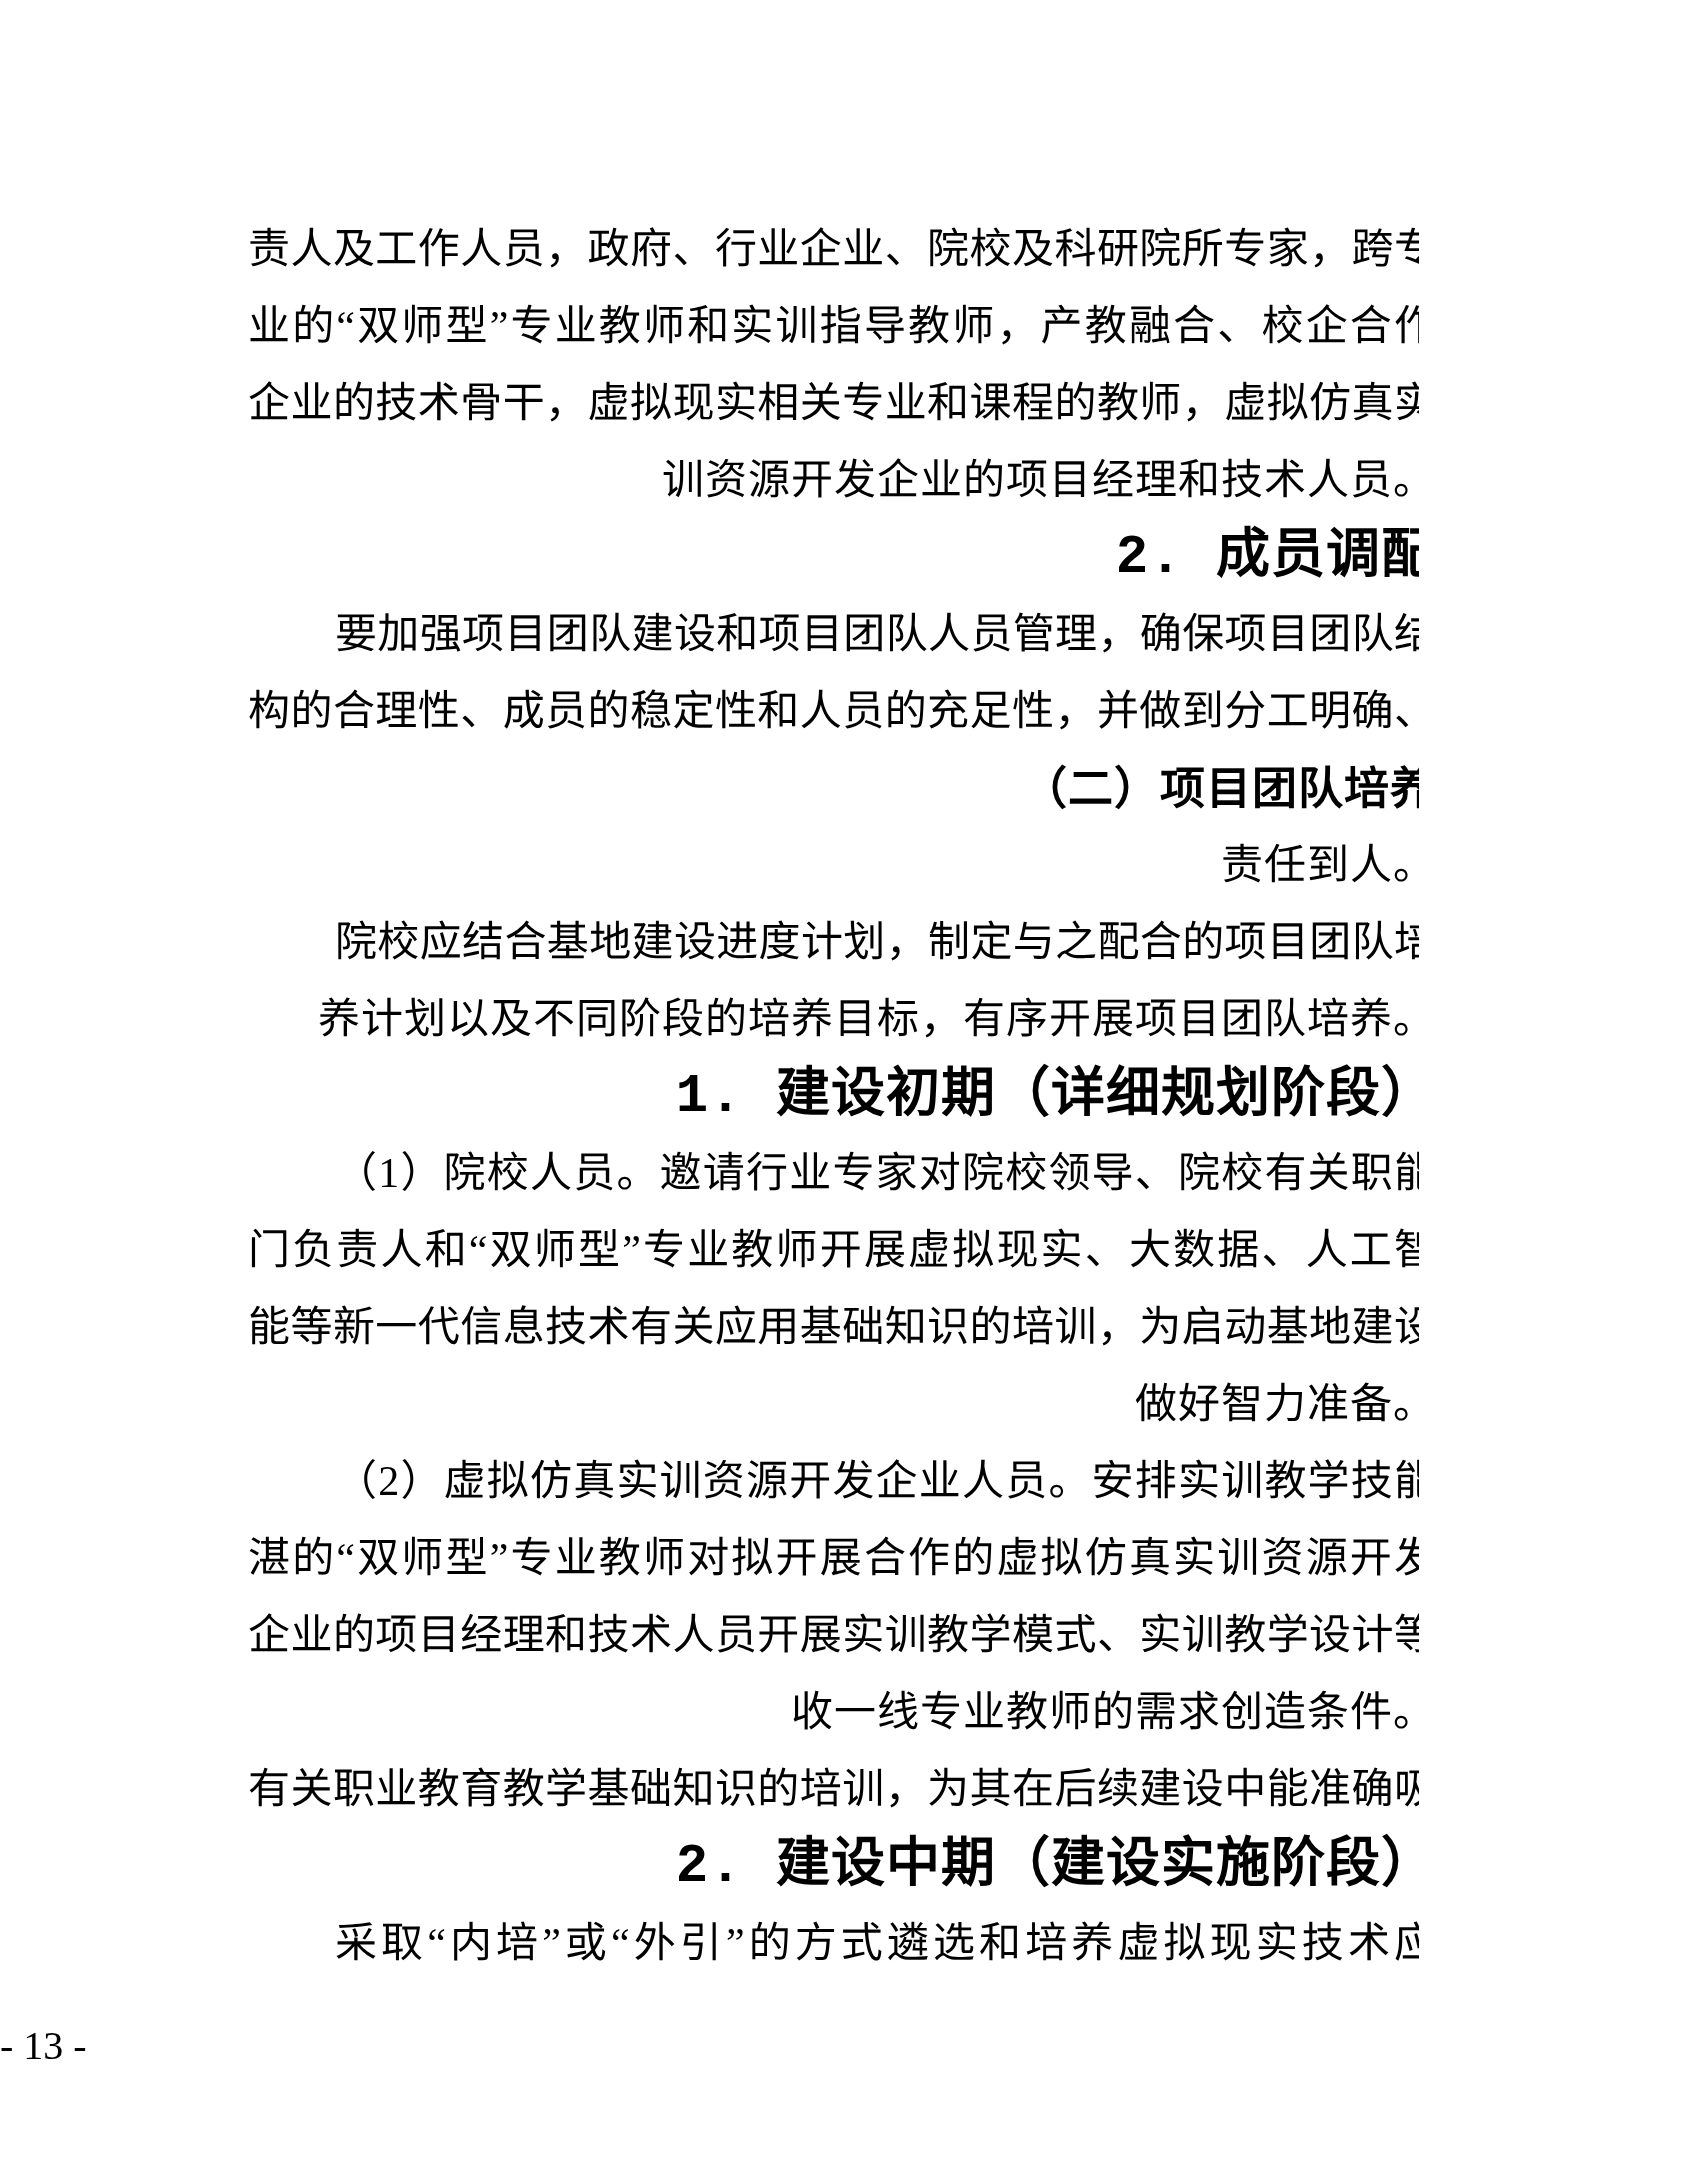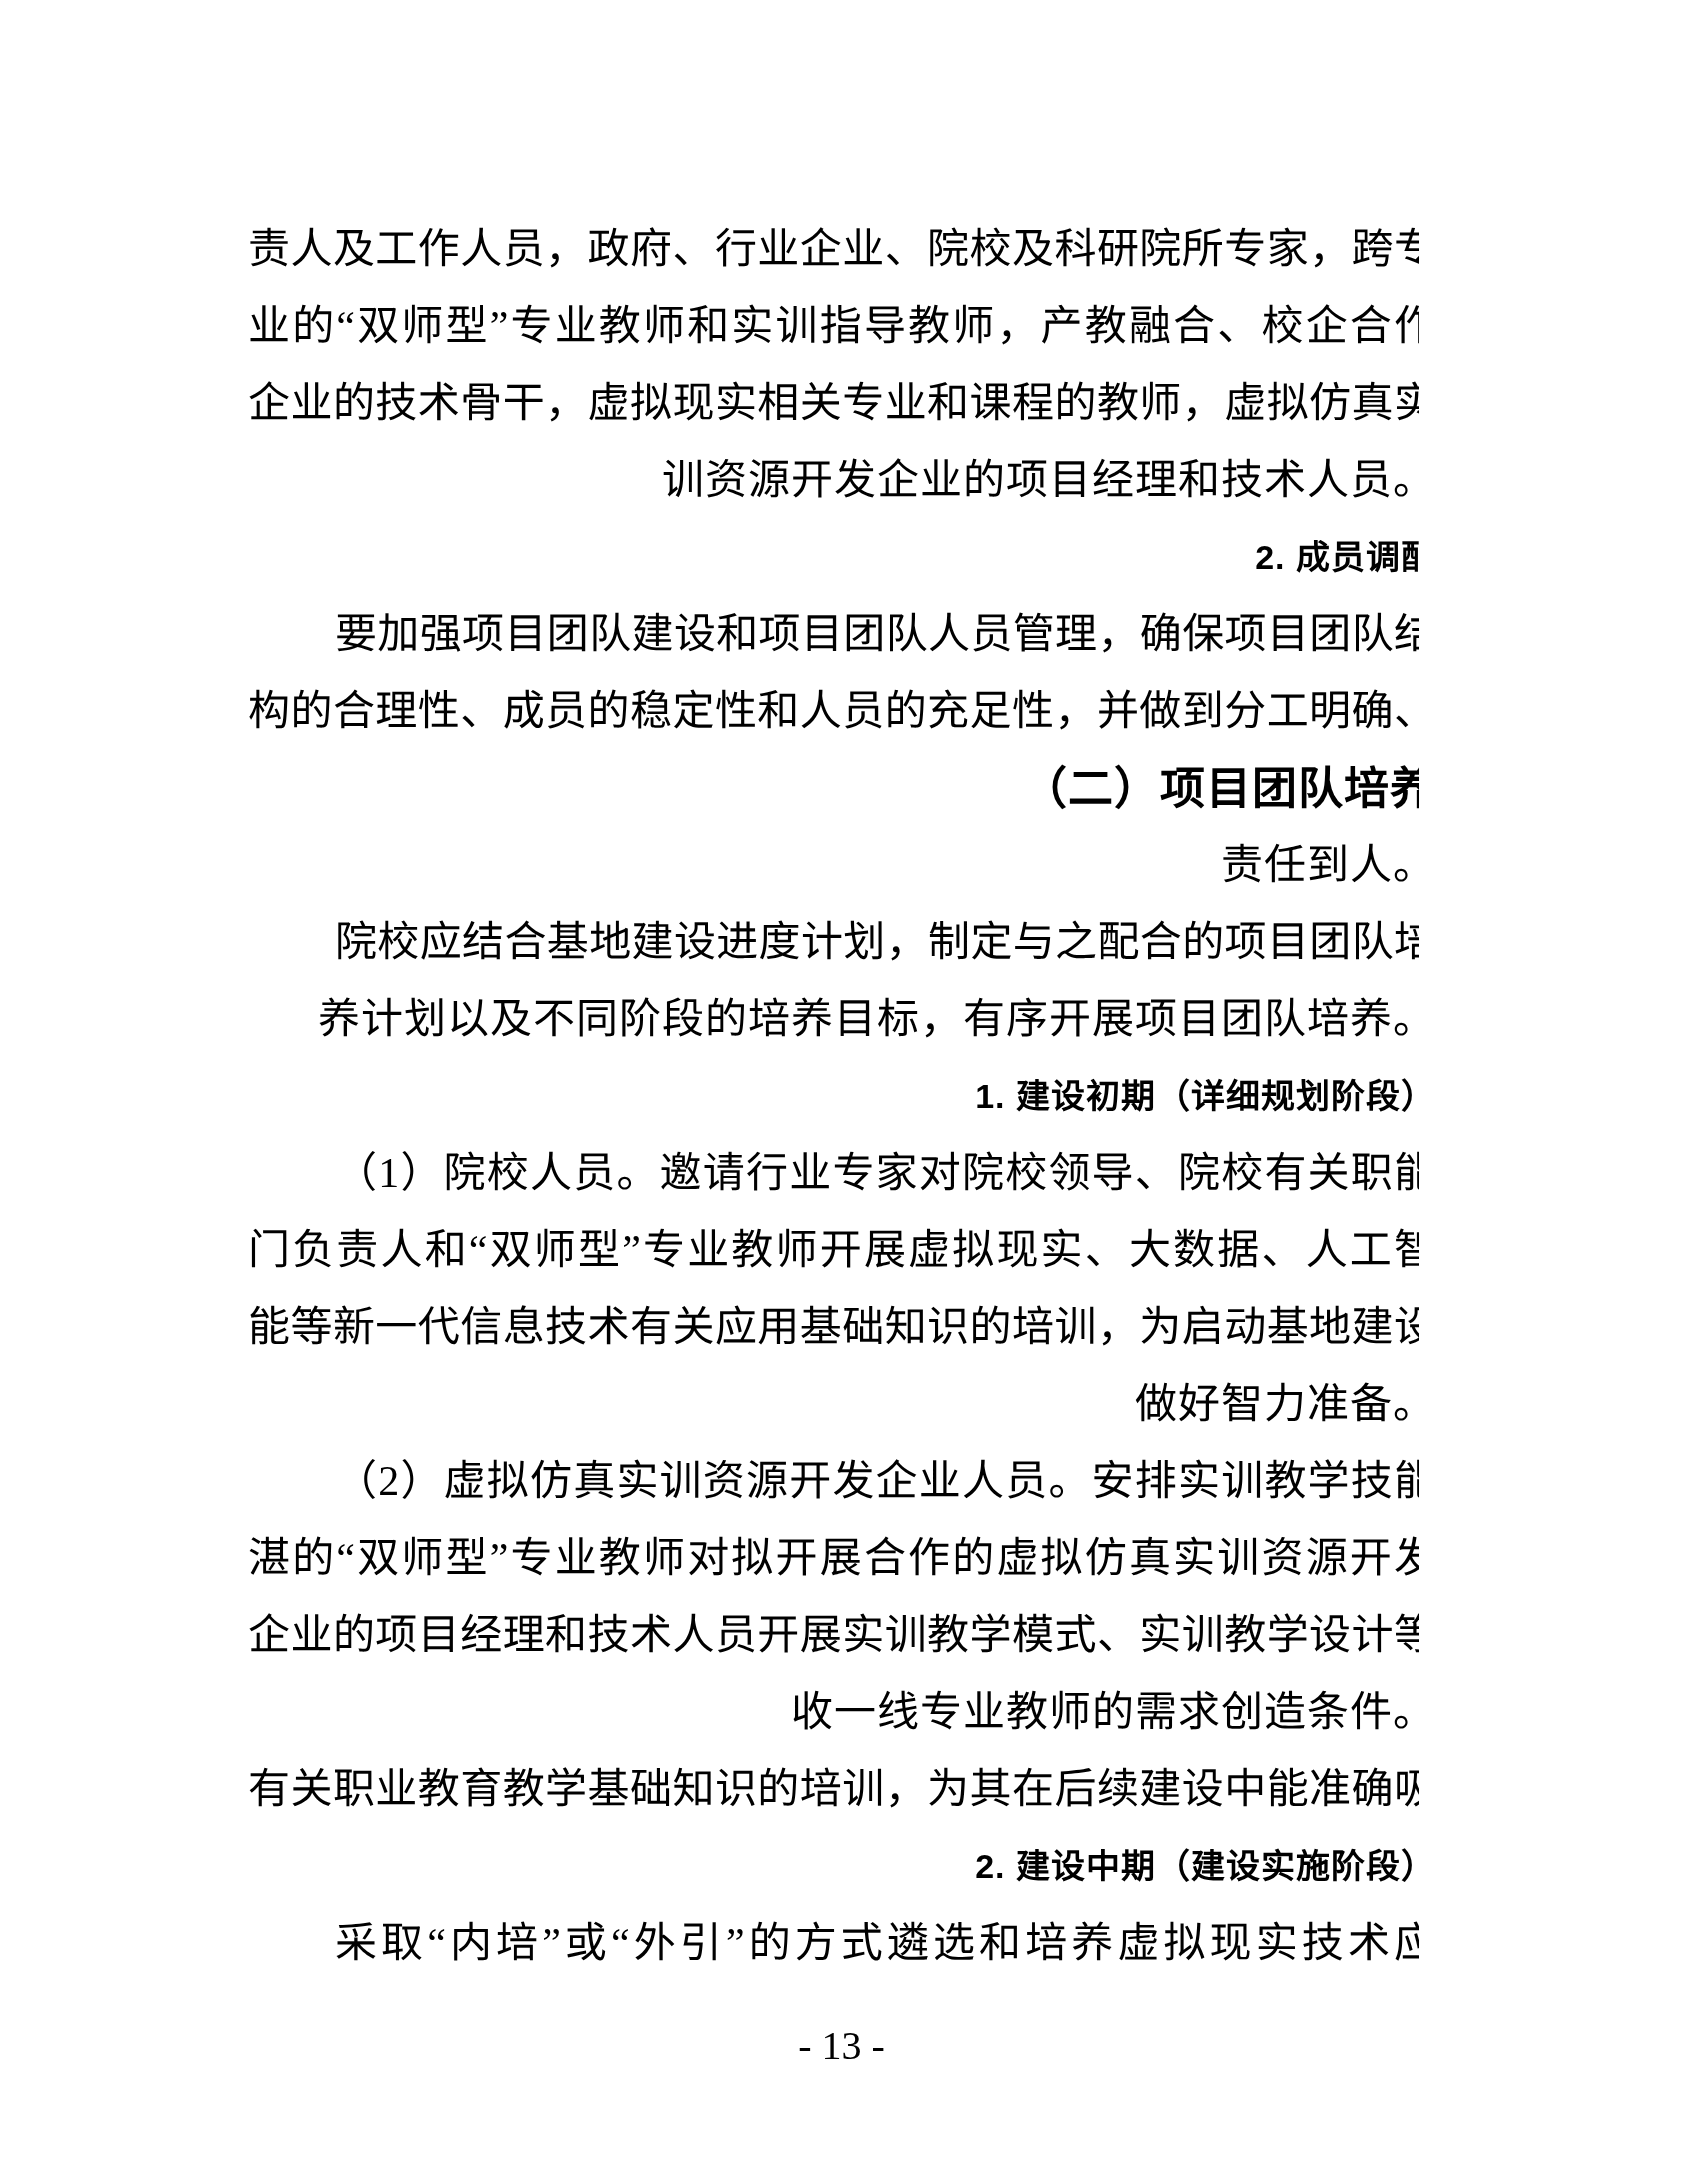--- a/index.html
+++ b/index.html
@@ -35,36 +35,36 @@
   .line.justify {
     letter-spacing: 0;
     text-align: justify;
     text-align-last: justify;
   }
   .line.indent {
     text-indent: 87px;
   }
   .line.heading-serif {
     font-weight: 700;
-    font-family: Liberation Sans, sans-serif;
-    font-size: 34px;
+    font-family: Liberation Mono, monospace;
+    font-size: 54px;
   }
   .line.heading-sans {
     font-weight: 700;
     font-family: "Liberation Sans", sans-serif;
     font-size: 45px;
   }
   .footer {
     position: absolute;
     left: 0;
     top: 2018px;
     width: 1683px;
     height: 55px;
     line-height: 55px;
-    text-align: center;
+    text-align: left;
     font-size: 40px;
     font-family: "Liberation Serif", serif;
     color: #000000;
   }
 </style>
 </head>
 <body style="background: rgb(255, 255, 255);">
 
 <div class="page" style="color: rgb(0, 0, 0);">
   <div class="text-block" id="lines-container">

